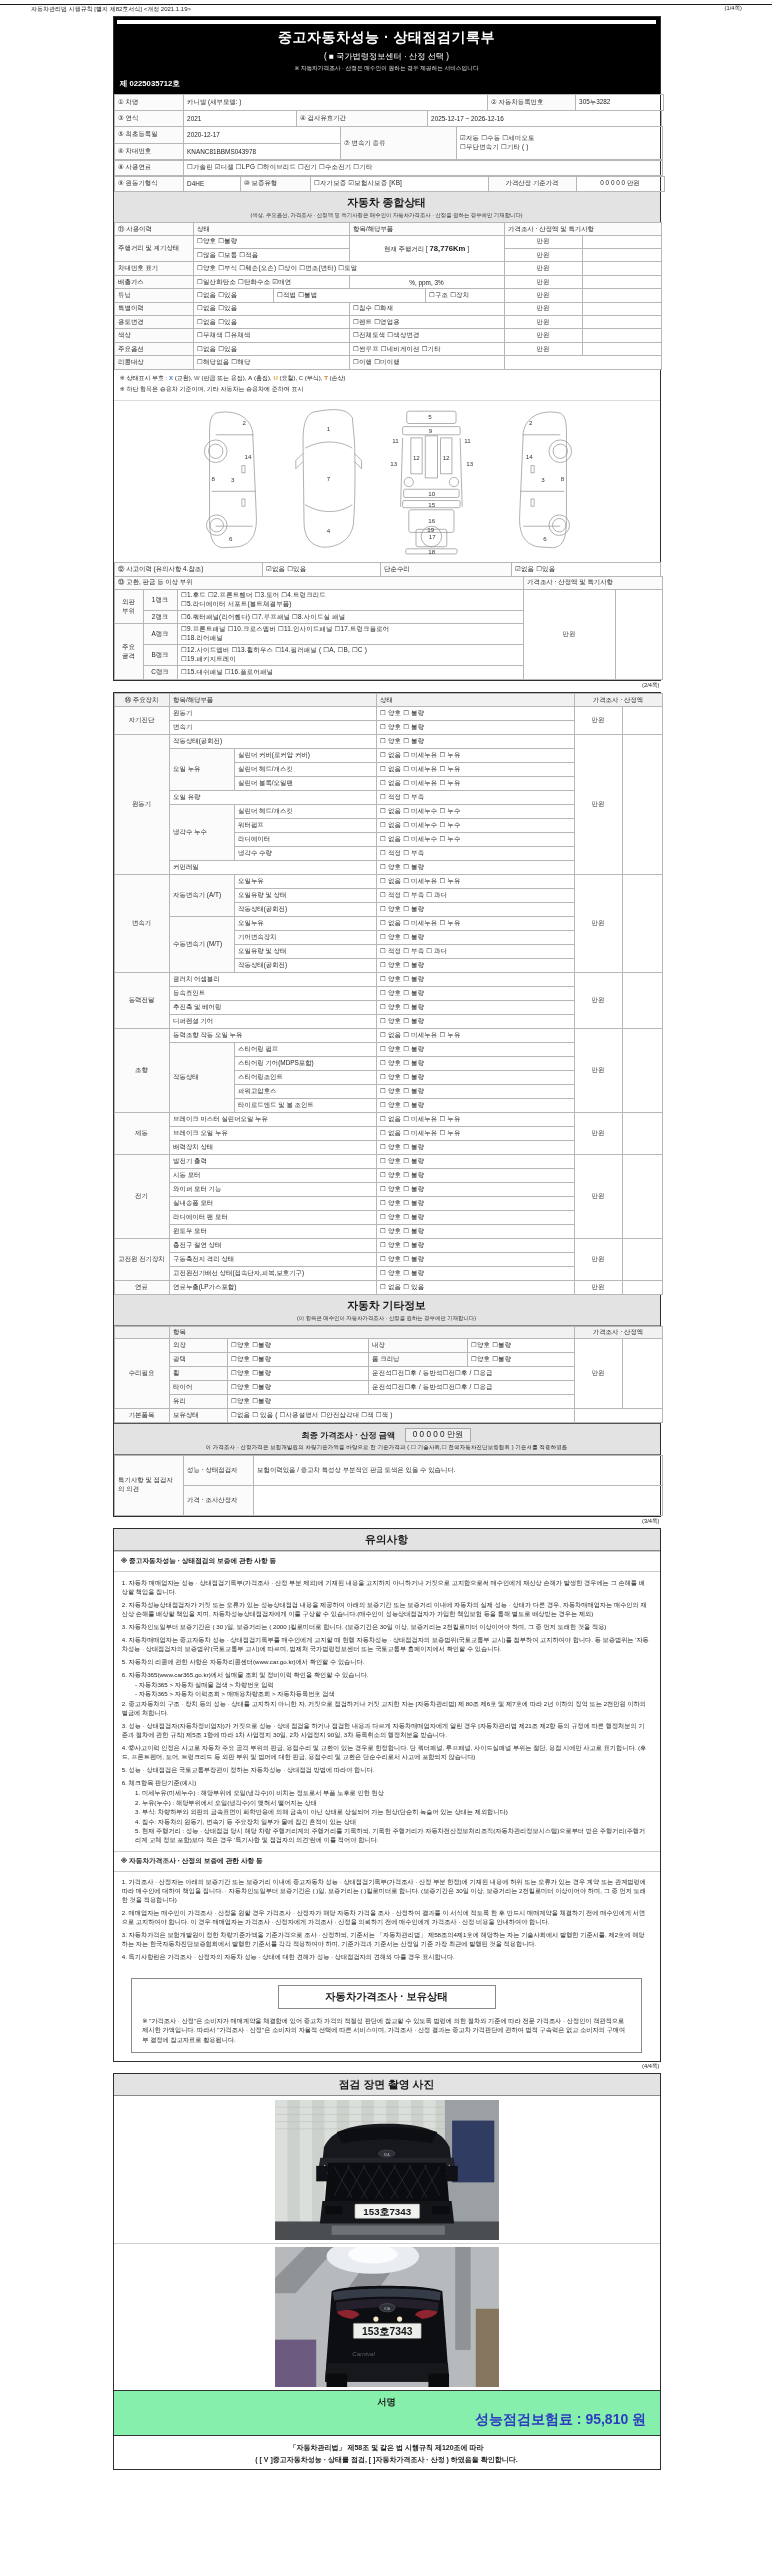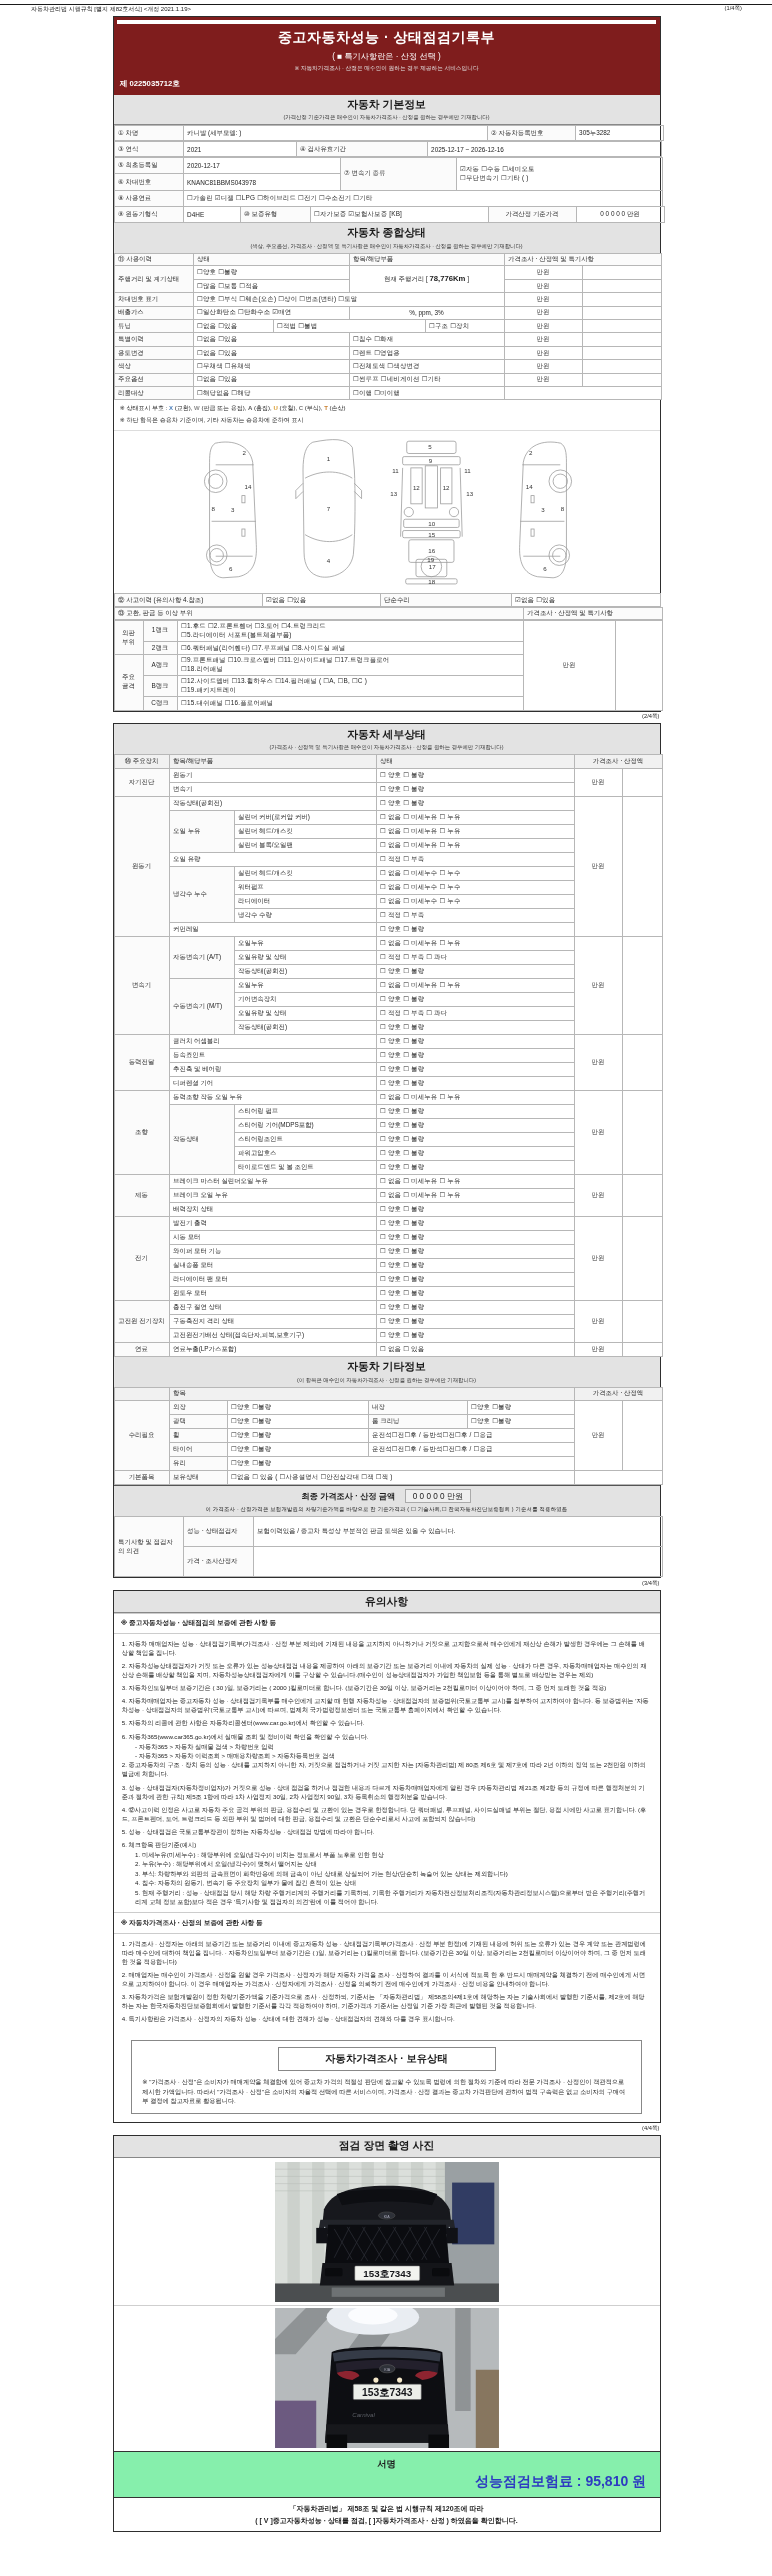--- a/index.html
+++ b/index.html
@@ -6,21 +6,21 @@
   body{width:773px;height:2576px;overflow:hidden;background:#fff;color:#1c1c1c;
        font-family:"Liberation Sans","DejaVu Sans",sans-serif;}
   .topline{height:1px;background:#1a1a1a;margin-top:3.6px;}
   .refbar{width:711px;margin:0.5px auto 2.1px;display:flex;justify-content:space-between;
           font-size:6px;color:#222;}
   .refbar .pg{font-size:5.7px;}
   .doc{width:548px;margin:0 auto;}
   .page{border:1.5px solid #2e2e2e;background:#fff;}
   .pgmark{text-align:right;font-size:5.7px;padding:1.5px 1px 2.1px;color:#222;}
   
-  .dhead{background:#7f1d1d;color:#fff;padding:2.1px 2.1px 4.1px;}
+  .dhead{background:#000000;color:#fff;padding:2.1px 2.1px 4.1px;}
   .dhead .strip{height:3.6px;background:#fff;margin:1px 1px 5.2px;}
   .dtitle{text-align:center;font-size:14px;font-weight:700;letter-spacing:0.5px;margin-top:4.1px;}
   .dsub{text-align:center;font-size:8.2px;margin-top:4.1px;}
   .dnote{text-align:center;font-size:5.7px;color:#e3e3e3;margin-top:3.1px;}
   .dno{font-size:7.7px;font-weight:700;margin:6.2px 0 1px 4.1px;}
   
   .band{background:#e3e3e3;border-bottom:0.5px solid #888;text-align:center;padding:3.6px 2.1px 3.1px;}
   .band h2{margin:0;font-size:10.8px;font-weight:700;}
   .band .bsub{font-size:5.4px;color:#333;margin-top:2.1px;}
   
@@ -78,29 +78,25 @@
   <span class="pg">(1/4쪽)</span>
 </div>
 
 <div class="doc">
 
 <div class="page">
 
   <div class="dhead">
     <div class="strip"></div>
     <div class="dtitle">중고자동차성능 · 상태점검기록부</div>
-    <div class="dsub">( ■ 특기사항란은 · 산정 선택 )</div>
+    <div class="dsub">( ■ 국가법령정보센터 · 산정 선택 )</div>
     <div class="dnote">※ 자동차가격조사 · 산정은 매수인이 원하는 경우 제공하는 서비스입니다</div>
     <div class="dno">제 0225035712호</div>
   </div>
 
-  <div class="band">
-    <h2>자동차 기본정보</h2>
-    <div class="bsub">(가격산정 기준가격은 매수인이 자동차가격조사 · 산정을 원하는 경우에만 기재합니다)</div>
-  </div>
 
   <table class="t">
         <colgroup>
           <col style="width:69px">
           <col style="width:304px">
           <col style="width:88px">
           <col style="width:88px">
         </colgroup>
     <tbody>
           <tr class="h30">
@@ -427,24 +423,20 @@
       <td class="lab c">C랭크</td>
       <td class="chk">☐15.대쉬패널  ☐16.플로어패널</td>
     </tr>
   </tbody>
       </table>
 </div>
 
 <div class="pgmark">(2/4쪽)</div>
 
 <div class="page">
-  <div class="band">
-    <h2>자동차 세부상태</h2>
-    <div class="bsub">(가격조사 · 산정액 및 특기사항은 매수인이 자동차가격조사 · 산정을 원하는 경우에만 기재합니다)</div>
-  </div>
 
   <table class="t">
         <colgroup>
           <col style="width:55px">
           <col style="width:65px">
           <col style="width:142px">
           <col style="width:198px">
           <col style="width:48px">
           <col style="width:40px">
         </colgroup>

